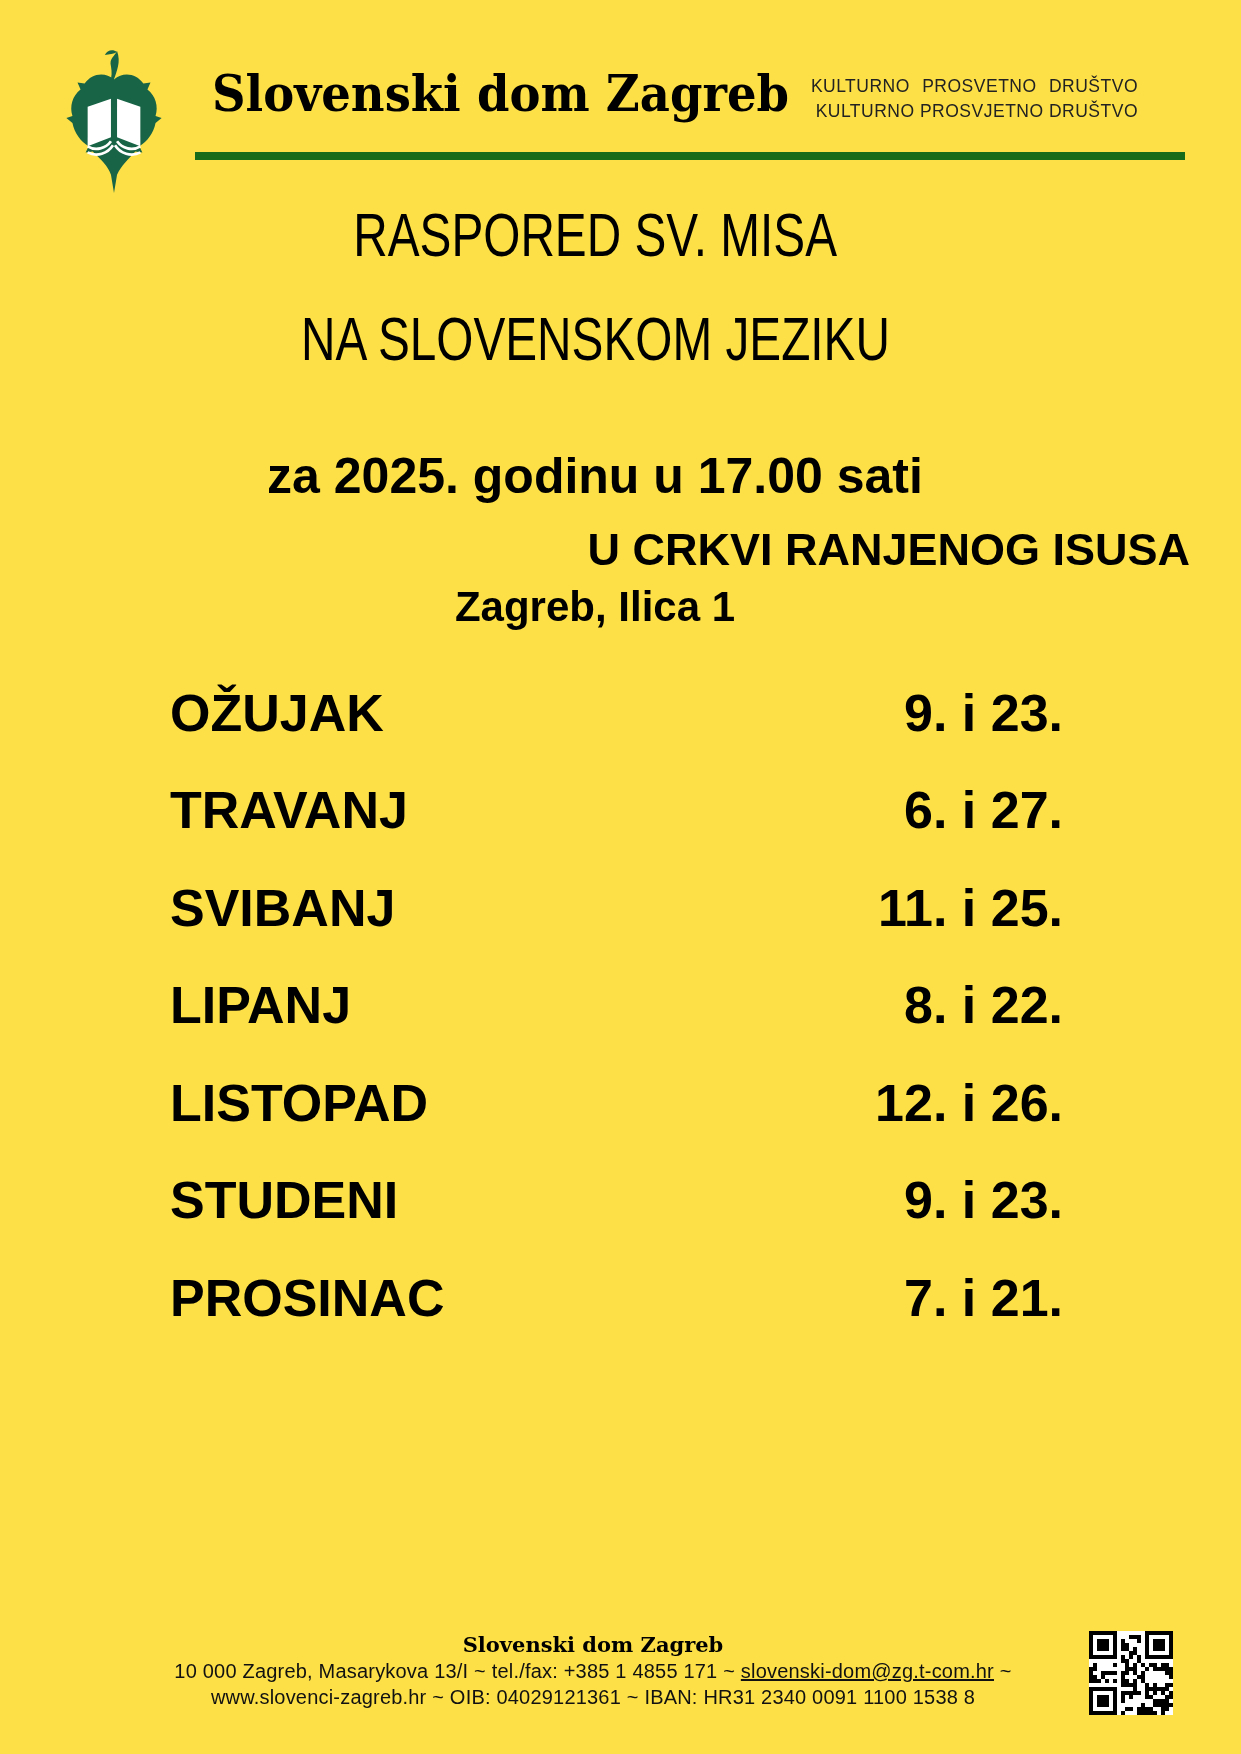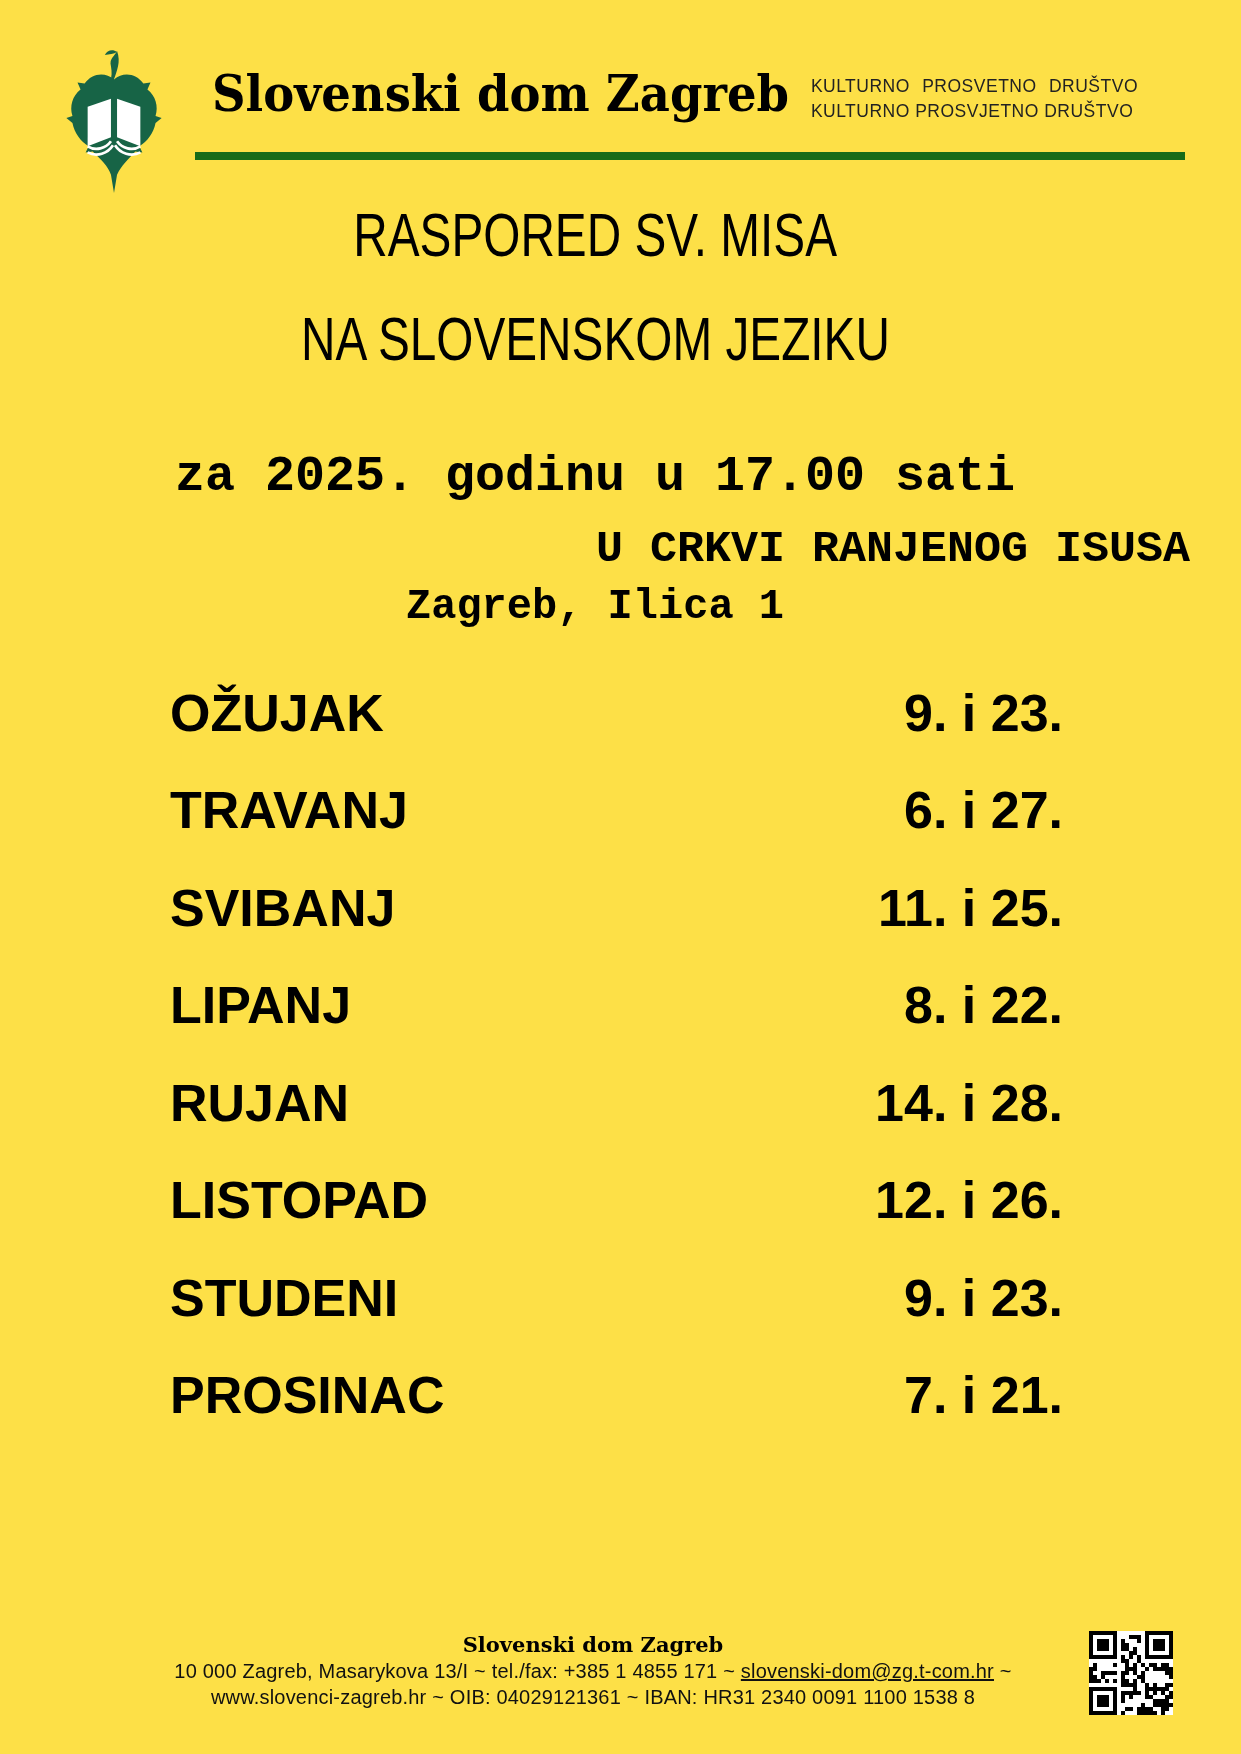--- a/index.html
+++ b/index.html
@@ -16,33 +16,33 @@
   .logo{position:absolute;left:58px;top:46px;width:112px;height:152px;}
   .org-title{
     position:absolute;left:212px;top:66px;
     font-family:"DejaVu Serif","Liberation Serif",serif;
     font-weight:bold;font-size:50px;line-height:1.1;
     white-space:nowrap;
   }
   .org-title .squash{display:inline-block;transform:scaleX(.93);transform-origin:left center;letter-spacing:0px;}
   .org-sub{
     position:absolute;right:103px;top:74px;
-    text-align:left;font-size:17.5px;line-height:25px;color:#222;
+    text-align:right;font-size:17.5px;line-height:25px;color:#222;
     letter-spacing:.5px;white-space:nowrap;margin-left:48px;
   }
   .org-sub .wide{word-spacing:7px;}
   .rule{position:absolute;left:195px;top:152px;width:990px;height:8px;background:#186b18;}
 
   
   .tline{position:absolute;left:0;width:1190px;text-align:center;white-space:nowrap;line-height:1.1;}
   .t-sans{font-weight:normal;font-size:62px;}
   .t-sans .cond{display:inline-block;transform:scaleX(.77);transform-origin:center;}
   .t1{top:201px;}
   .t2{top:305px;}
-  .t-serif{font-family:Liberation Mono, monospace;font-weight:bold;}
+  .t-serif{font-family:Liberation Sans, sans-serif;font-weight:bold;}
   .t3{top:449px;font-size:50px;}
   .t4{top:525px;font-size:45px;text-align:right;}
   .t5{top:584px;font-size:42px;}
 
   
   .schedule{position:absolute;left:170px;top:664px;width:893px;}
   .srow{
     display:flex;justify-content:space-between;align-items:center;
     height:97.5px;font-weight:bold;font-size:52px;line-height:1;
   }
@@ -118,24 +118,20 @@
       <span>TRAVANJ</span>
       <span class="dates">6. i 27.</span>
     </div>
     <div class="srow">
       <span>SVIBANJ</span>
       <span class="dates">11. i 25.</span>
     </div>
     <div class="srow">
       <span>LIPANJ</span>
       <span class="dates">8. i 22.</span>
-    </div>
-    <div class="srow">
-      <span>RUJAN</span>
-      <span class="dates">14. i 28.</span>
     </div>
     <div class="srow">
       <span>LISTOPAD</span>
       <span class="dates">12. i 26.</span>
     </div>
     <div class="srow">
       <span>STUDENI</span>
       <span class="dates">9. i 23.</span>
     </div>
     <div class="srow">

